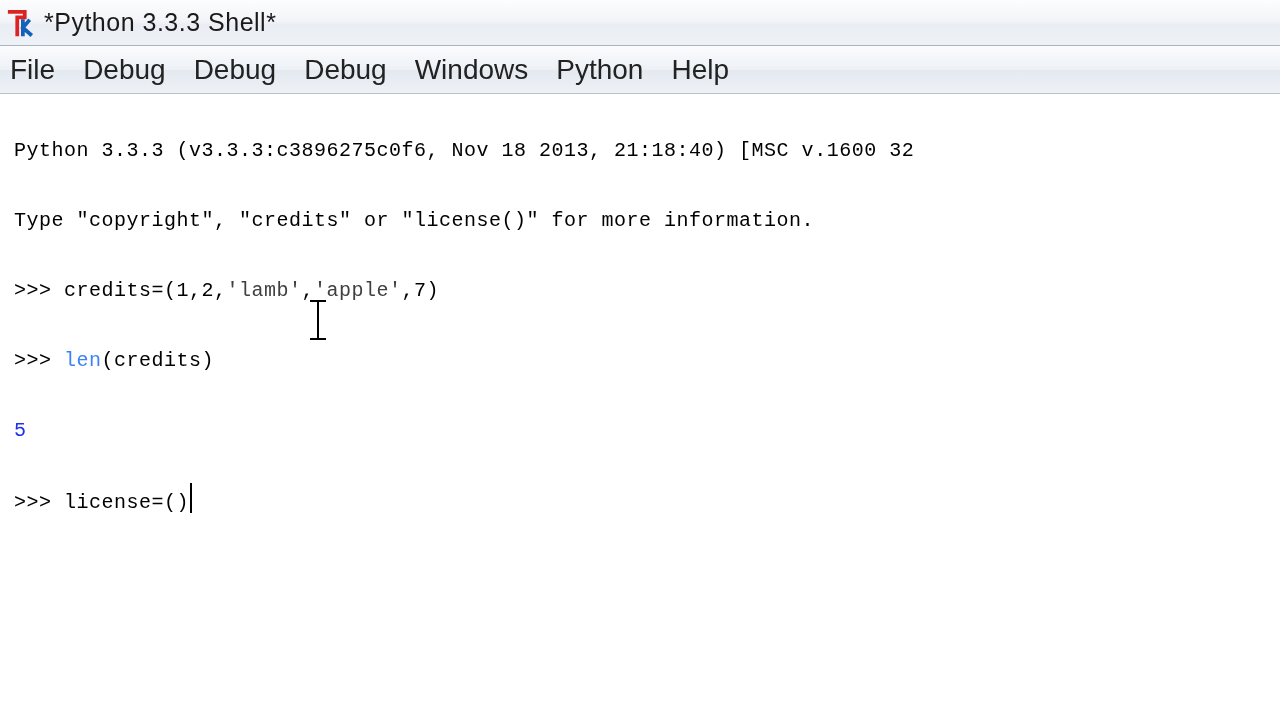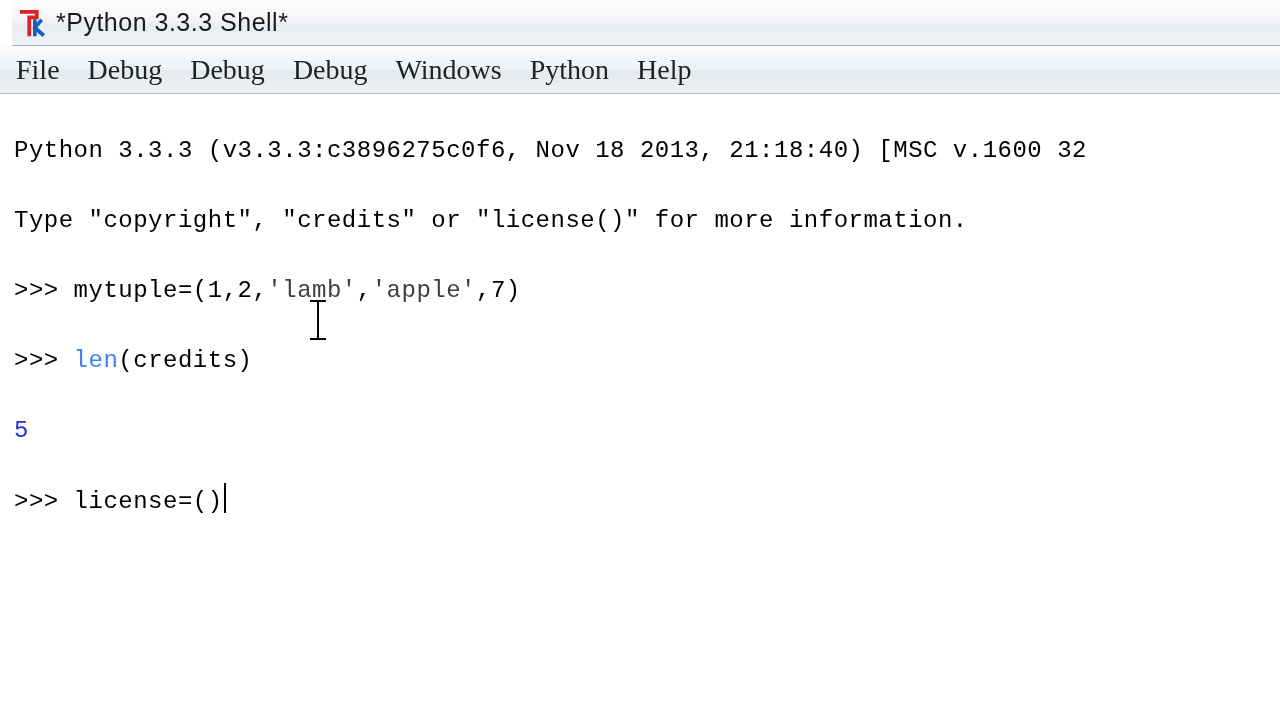--- a/index.html
+++ b/index.html
@@ -15,60 +15,58 @@
 
   
   .titlebar {
     height: 46px;
     display: flex;
     align-items: center;
     padding: 0 6px;
     background: linear-gradient(#fdfdfe, #f3f5f8 45%, #eaeef4 55%, #eef2f7);
     border-bottom: 1px solid #a8b4c4;
     box-sizing: border-box;
-    margin-left: 12px;
   }
   .titlebar .app-icon {
     width: 30px;
     height: 30px;
     margin-right: 8px;
     flex: 0 0 auto;
   }
   .titlebar .title-text {
     font-size: 25px;
     color: #1a1a1a;
     white-space: nowrap;
     letter-spacing: 0.5px;
   }
 
   
   .menubar {
     height: 48px;
     display: flex;
     align-items: center;
-    padding: 0 16px;
+    padding: 0 10px;
     background: linear-gradient(#fbfcfd, #edf1f6 50%, #e4e9f0 51%, #eef2f7);
     border-bottom: 1px solid #b8c2d0;
     box-sizing: border-box;
     gap: 28px;
-    font-family: Liberation Serif, serif;
   }
   .menubar .menu-item {
     font-size: 28px;
     color: #222;
     cursor: default;
     user-select: none;
   }
 
   
   .shell {
     position: relative;
     padding: 4px 14px 16px 14px;
     font-family: "Courier New", monospace;
-    font-size: 24px;
+    font-size: 20px;
     line-height: 35px;
     letter-spacing: 0.5px;
     white-space: pre;
     color: #000;
     cursor: text;
     height: calc(100% - 94px);
     box-sizing: border-box;
   }
   .shell .line { display: block; }
   .prompt  { color: #000; }
@@ -135,19 +133,19 @@
   <span class="menu-item">Debug</span>
   <span class="menu-item">Debug</span>
   <span class="menu-item">Windows</span>
   <span class="menu-item">Python</span>
   <span class="menu-item">Help</span>
 </div>
 
 <div class="shell">
 <span class="line">Python 3.3.3 (v3.3.3:c3896275c0f6, Nov 18 2013, 21:18:40) [MSC v.1600 32</span>
 <span class="line">Type "copyright", "credits" or "license()" for more information.</span>
-<span class="line"><span class="prompt">&gt;&gt;&gt; </span><span>mytuple=(1,2,</span><span class="string">'lamb'</span><span>,</span><span class="string">'apple'</span><span>,7)</span></span>
+<span class="line"><span class="prompt">&gt;&gt;&gt; </span><span>credits=(1,2,</span><span class="string">'lamb'</span><span>,</span><span class="string">'apple'</span><span>,7)</span></span>
 <span class="line"><span class="prompt">&gt;&gt;&gt; </span><span class="builtin">len</span><span>(credits)</span></span>
 <span class="line result">5</span>
 <span class="line"><span class="prompt">&gt;&gt;&gt; </span><span>license=()</span><span class="caret"></span></span>
 
   <span class="ibeam"><span class="stem"></span></span>
 </div>
 
 </body></html>

